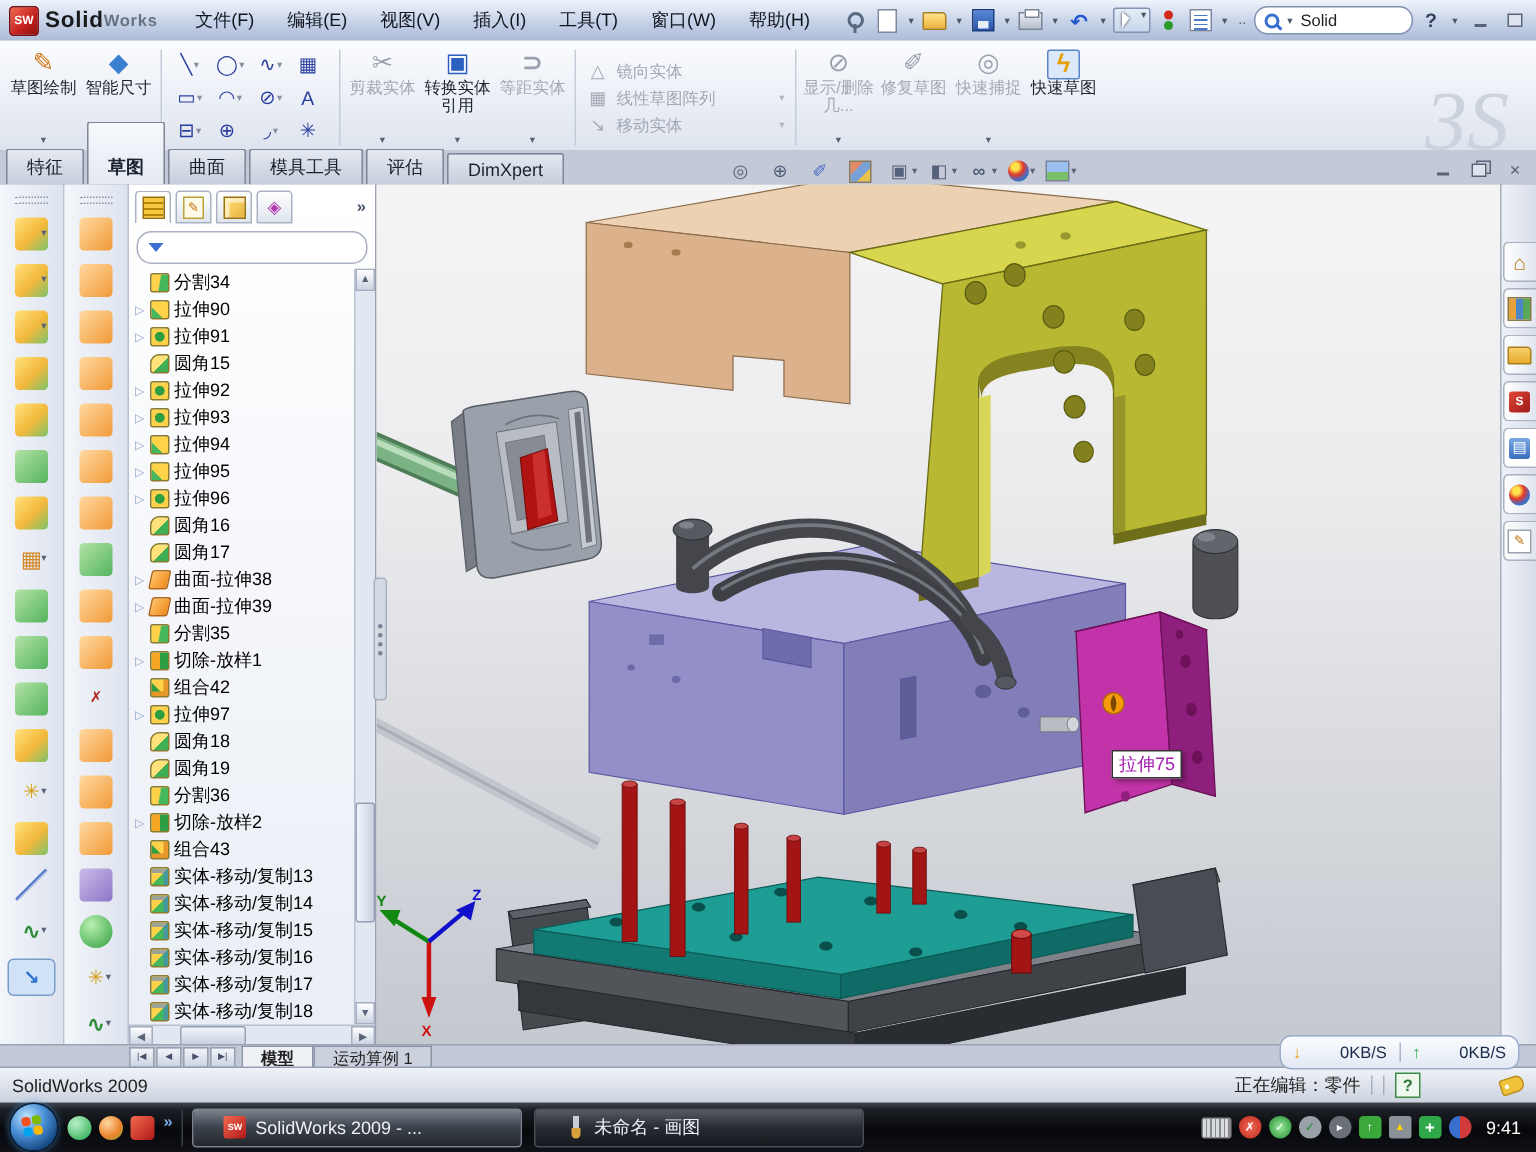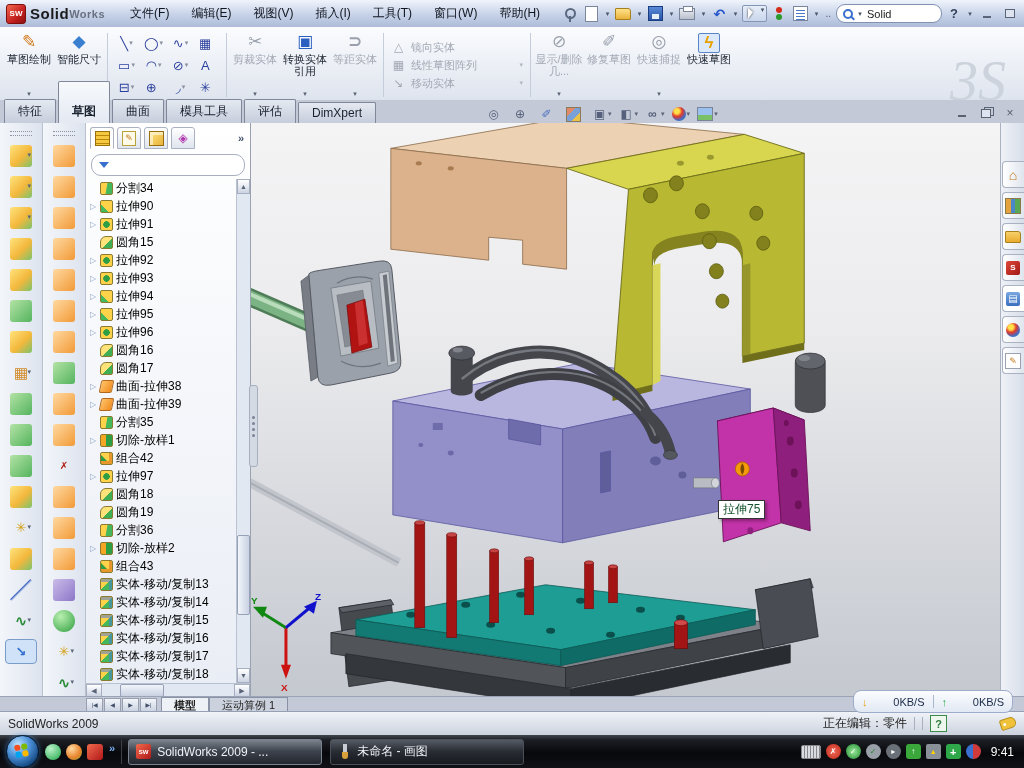--- a/index.html
+++ b/index.html
@@ -156,22 +156,22 @@
   .htrack{flex:1;position:relative;}
   .hthumb{position:absolute;top:0;bottom:0;left:18px;width:42px;background:linear-gradient(#f2f5fa,#c9d2e2);border:1px solid #96a0b6;border-radius:2px;}
   .splitgrip{position:absolute;left:249px;top:262px;width:7px;height:80px;background:#d4dae4;border:1px solid #a6aec0;
     border-radius:3px;z-index:5;display:flex;flex-direction:column;align-items:center;justify-content:center;gap:3px;}
   .splitgrip i{width:3px;height:3px;background:#7a8498;border-radius:50%;}
 
   
   .viewport{position:absolute;left:251px;top:0;right:24px;bottom:0;overflow:hidden;
     background:linear-gradient(#f4f4f5,#ececee 35%,#c4c8cf);}
   .viewport svg{position:absolute;inset:0;}
-  .ftooltip{position:absolute;left:467px;top:377px;background:#fff;border:1px solid #333;
-    padding:0 4px;font-size:12px;color:#14532d;box-shadow:2px 2px 3px rgba(0,0,0,.3);white-space:nowrap;}
+  .ftooltip{position:absolute;left:490px;top:377px;background:#fff;border:1px solid #333;
+    padding:0 4px;font-size:12px;color:#a21caf;box-shadow:2px 2px 3px rgba(0,0,0,.3);white-space:nowrap;}
 
   
   .taskpane{position:absolute;right:0;top:0;width:23px;bottom:0;
     background:linear-gradient(90deg,#eef1f7,#d8dee9);border-left:1px solid #aab2c0;padding-top:38px;
     display:flex;flex-direction:column;align-items:center;gap:4px;}
   .tpt{width:21px;height:25px;border:1px solid #aab2c2;border-right:none;border-radius:4px 0 0 4px;
     background:linear-gradient(90deg,#fff,#dfe5ee);display:flex;align-items:center;justify-content:center;}
   .tpt.on{background:#fff;}
   .tpg{width:14px;height:14px;display:flex;align-items:center;justify-content:center;font-size:11px;}
   .tp-home::before{content:"⌂";color:#c07818;font-size:14px;font-weight:bold;}
@@ -225,21 +225,21 @@
   .flag{position:absolute;left:8px;top:8px;width:14px;height:14px;transform:rotate(-10deg);
     display:grid;grid-template-columns:6px 6px;grid-template-rows:6px 6px;gap:1px;}
   .flag i{border-radius:40% 40% 40% 40%;display:block;}
   .ql{display:flex;align-items:center;gap:5px;}
   .qlt{width:16px;height:16px;display:flex;align-items:center;justify-content:center;border-radius:3px;}
   .ql-msg{background:radial-gradient(circle at 35% 30%,#b9f0c8,#1fa84a);border-radius:50%;}
   .ql-o{background:radial-gradient(circle at 35% 30%,#ffd9a0,#e8822a 60%,#7ab040);border-radius:50%;}
   .ql-sw{background:linear-gradient(135deg,#f26a4e,#b01818);color:#fff;font-size:6px;font-weight:bold;}
   .qlmore{color:#7ab0f0;font-size:11px;font-weight:bold;margin-top:-8px;}
   .tsep{width:1px;height:24px;background:#3a3f48;}
-  .task{width:178px;height:24px;border-radius:3px;display:flex;align-items:center;gap:6px;padding:0 7px;
+  .task{width:178px;height:24px;border-radius:3px;display:flex;align-items:center;gap:6px;padding:0 20px;
     color:#eef1f5;font-size:12px;white-space:nowrap;overflow:hidden;}
   .task.active{border:1px solid #7a8290;background:linear-gradient(#7c838d,#3c424c 48%,#23272e);}
   .task.inactive, .task:not(.active){border:1px solid #4a505a;background:linear-gradient(#555b64,#282c33 48%,#17191e);}
   .task .tlbl{overflow:hidden;text-overflow:ellipsis;}
   .ticon-sw{width:15px;height:15px;background:linear-gradient(135deg,#f26a4e,#b01818);border-radius:2px;
     color:#fff;font-size:6px;font-weight:bold;display:flex;align-items:center;justify-content:center;flex:none;}
   .ticon-paint{width:13px;height:15px;position:relative;flex:none;}
   .ticon-paint::before{content:"";position:absolute;left:5px;top:0;width:4px;height:8px;background:#c8ccd4;}
   .ticon-paint::after{content:"";position:absolute;left:4px;top:8px;width:6px;height:7px;background:#d8a03a;border-radius:0 0 3px 3px;}
   .tray{margin-left:auto;display:flex;align-items:center;gap:5px;}

